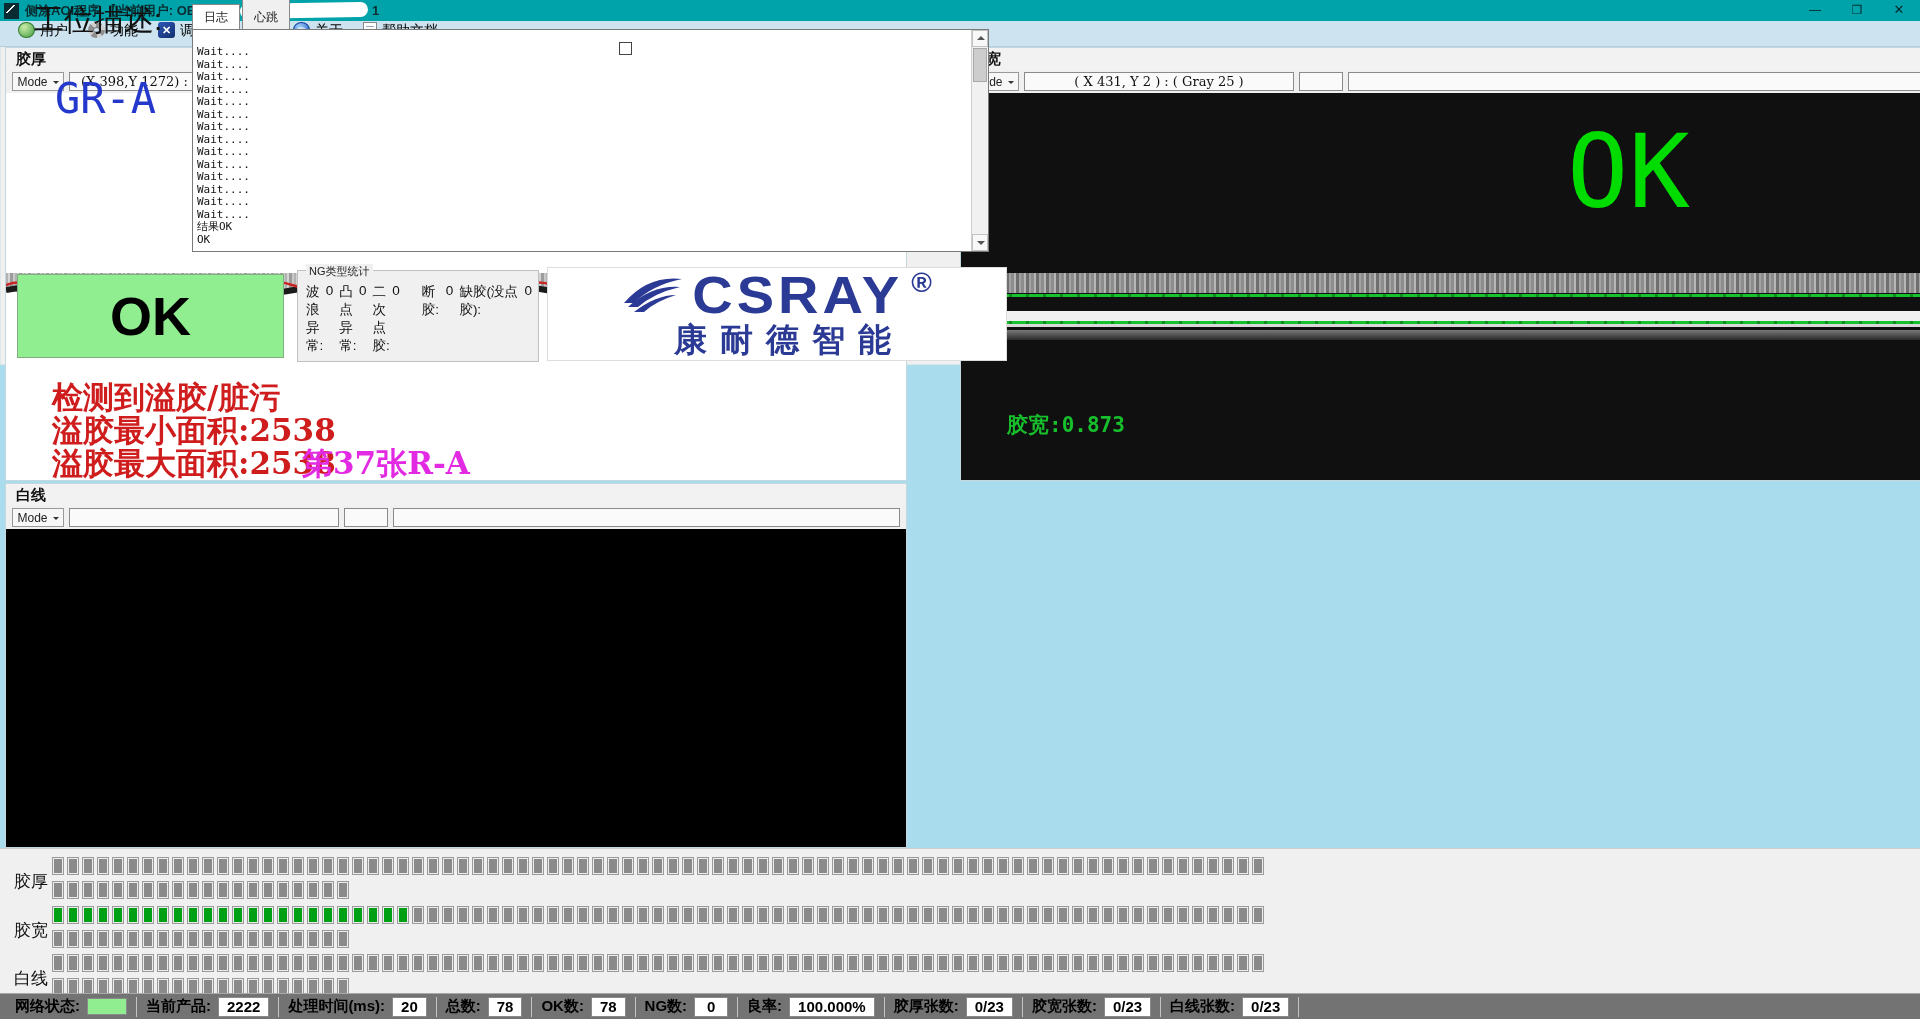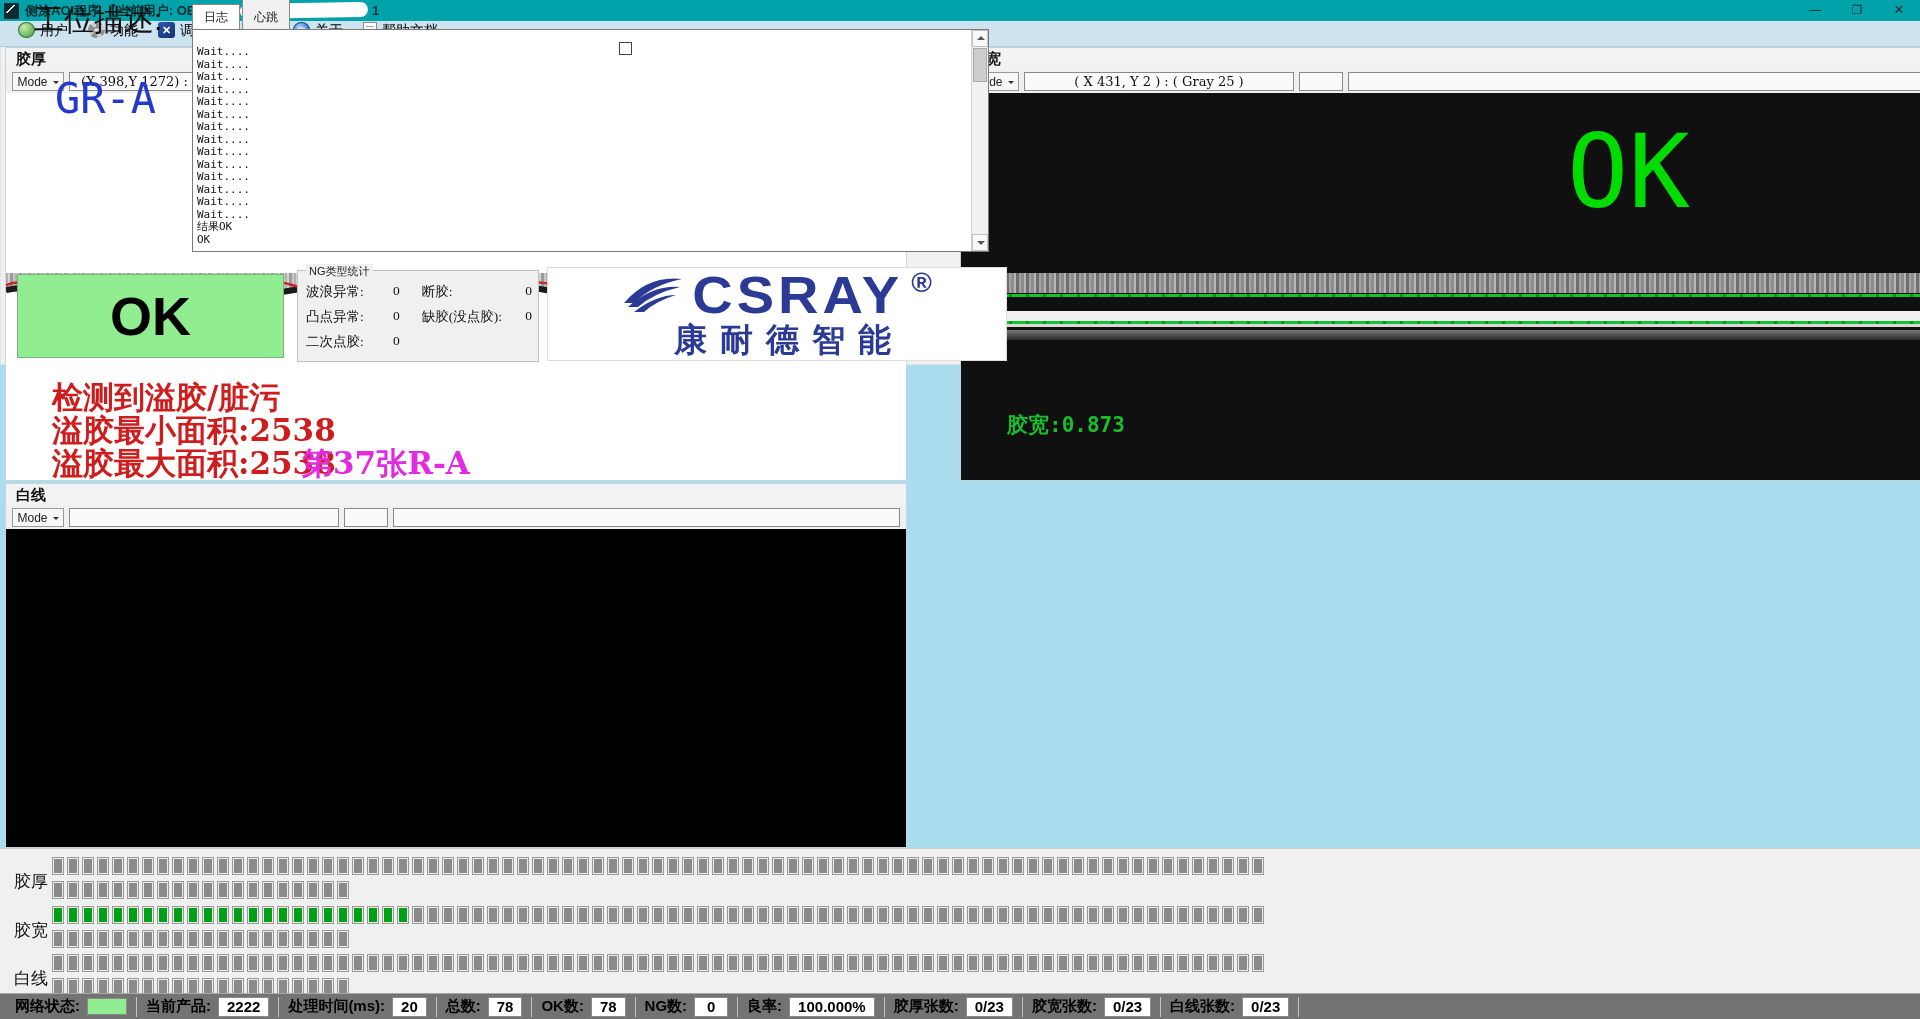--- a/index.html
+++ b/index.html
@@ -95,21 +95,21 @@
   .sb-up { top:0; } .sb-up::after { top:5px; border-bottom-color:#555; border-top:none; }
   .sb-down { bottom:0; } .sb-down::after { top:6px; border-top-color:#555; border-bottom:none; }
   .sb-thumb { position:absolute; left:1px; right:1px; top:18px; height:34px; background:#cdcdcd; border:1px solid #a8a8a8; }
 
   .ok-button { position:absolute; left:17px; top:274px; width:267px; height:84px; background:#90ee90; border:1px solid #7fae7f;
      display:flex; align-items:center; justify-content:center; font-size:54px; font-weight:bold; color:#000; }
 
   .ng-stats { position:absolute; left:297px; top:270px; width:242px; height:92px; border:1px solid #c0c0c0; background:#f0f0f0; }
   .ng-stats-title { position:absolute; top:-7px; left:8px; background:#f0f0f0; padding:0 3px; font-size:11px; color:#222; }
   .ng-cols { display:flex; padding:12px 0 0 8px; }
-  .ng-col { display:flex; flex-direction:column;font-family:Liberation Serif, serif; }
+  .ng-col { display:flex; flex-direction:row; }
   .ng-col.c1 { width:108px; }
   .ng-col.c2 { width:126px; margin-left:16px; }
   .stat-item { display:flex; justify-content:space-between; font-size:13.5px; color:#111; margin-bottom:7px; padding-right:6px; }
 
   .logo-box { position:absolute; left:547px; top:267px; width:460px; height:94px; background:#fff; border:1px solid #ddd;
      display:flex; flex-direction:column; align-items:center; justify-content:center; }
   .logo-row { display:flex; align-items:flex-start; }
   .logo-brand { font-size:56px; font-weight:bold; color:#2b3a94; letter-spacing:4px; line-height:0.95; transform:scaleY(.92); }
   .logo-reg { font-size:28px; color:#2b3a94; font-weight:bold; margin-left:8px; line-height:1; }
   .logo-sub { font-size:33px; font-weight:bold; color:#2b3a94; letter-spacing:13px; line-height:1.1; margin-left:24px; }

